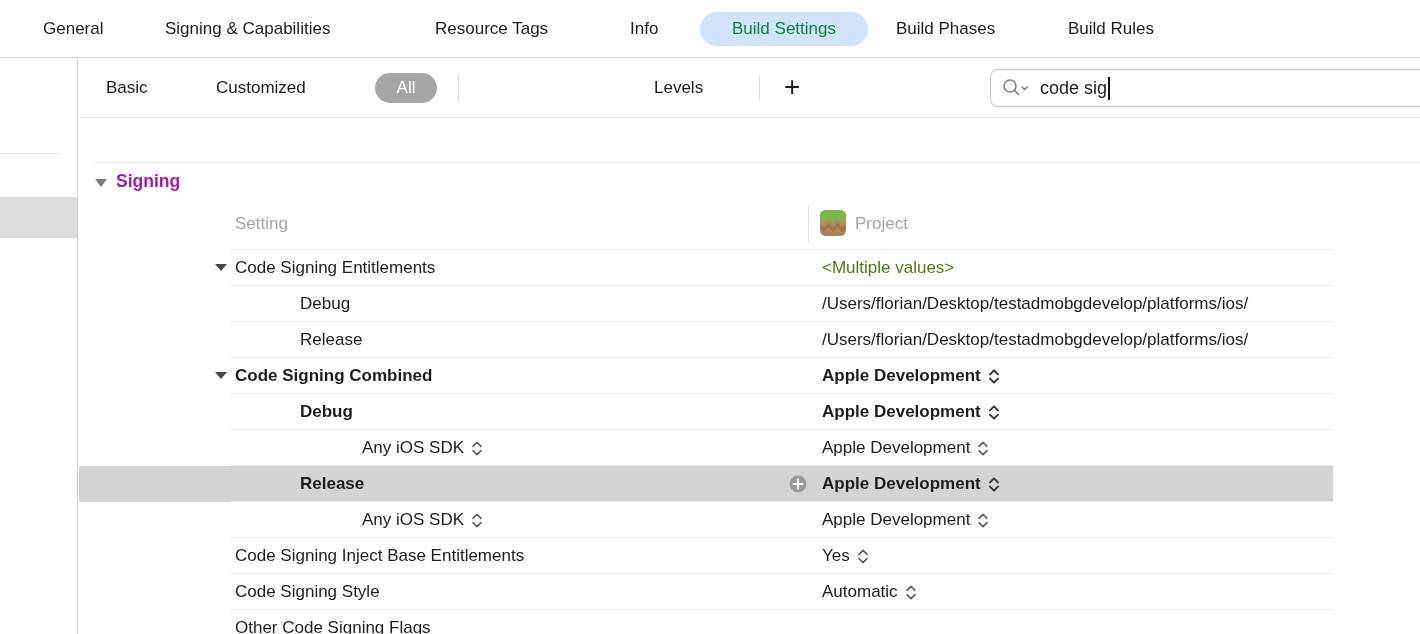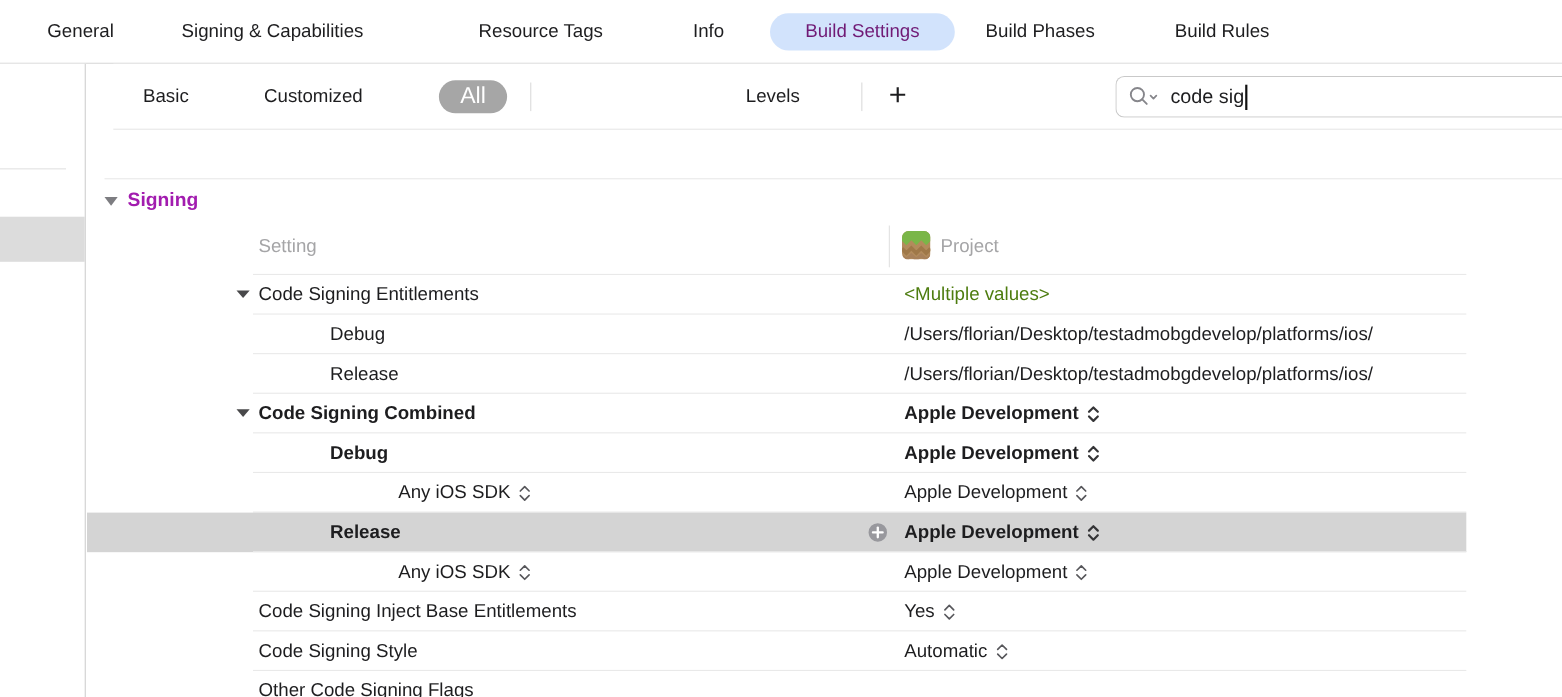--- a/index.html
+++ b/index.html
@@ -2,34 +2,34 @@
 <html><head>
 <meta charset="utf-8">
 <style>
   * { margin:0; padding:0; box-sizing:border-box; }
   body { font-family:"Liberation Sans", sans-serif; background:#fff; }
   .screen { position:relative; width:1420px; height:634px; background:#fff; overflow:hidden; }
 
   
   .tab-bar { position:absolute; top:0; left:0; right:0; height:58px; background:#fff; border-bottom:1px solid #d9d9d9; }
   .tab { position:absolute; top:50%; transform:translateY(-50%); font-size:17px; color:#1d1d1f; white-space:nowrap; cursor:default; }
-  .tab.selected { left:700px; width:168px; height:34px; line-height:34px; text-align:center; background:#d2e3fc; color:#701a75; border-radius:17px; }
+  .tab.selected { left:700px; width:168px; height:34px; line-height:34px; text-align:center; background:#d2e3fc; color:#15803d; border-radius:17px; }
 
   
   .sidebar { position:absolute; top:58px; left:0; width:78px; bottom:0; background:#fff; border-right:1px solid #cfcfcf; }
   .sidebar-hairline { position:absolute; top:95px; left:0; width:60px; height:1px; background:#e2e2e2; }
   .sidebar-selected { position:absolute; top:139px; left:0; right:0; height:41px; background:#dcdcdc; }
 
   
-  .main { position:absolute; top:58px; left:79px; right:0; bottom:0;padding-left:24px; }
+  .main { position:absolute; top:58px; left:79px; right:0; bottom:0; }
 
   
   .toolbar { position:relative; height:60px; border-bottom:1px solid #e3e3e3; background:#fff; }
   .tb-item { position:absolute; top:50%; transform:translateY(-50%); font-size:17px; color:#1d1d1f; white-space:nowrap; }
-  .tb-pill { position:absolute; top:15px; height:30px; line-height:30px; text-align:center; background:#a6a6a6; color:#fff; font-size:21px; border-radius:15px; }
+  .tb-pill { position:absolute; top:15px; height:30px; line-height:30px; text-align:center; background:#a6a6a6; color:#fff; font-size:17px; border-radius:15px; }
   .tb-sep { position:absolute; top:17px; width:1px; height:26px; background:#dbdbdb; }
   .tb-plus { position:absolute; top:50%; transform:translateY(-54%); font-size:28px; font-weight:100; color:#1d1d1f; }
   .search-field { position:absolute; left:911px; right:-2px; top:11px; height:38px; border:1px solid #c9c9c9; border-right:none; border-radius:8px 0 0 8px; display:flex; align-items:center; padding-left:10px; background:#fff; }
   .search-text { font-size:18px; color:#1d1d1f; margin-left:9px; }
   .caret { display:inline-block; width:2px; height:23px; background:#111; margin-left:1px; vertical-align:middle; }
 
   
   .content { position:absolute; top:60px; left:0; right:0; bottom:0; background:#fff; overflow:hidden; }
   .content-topline { position:absolute; top:44px; left:16px; right:0; height:1px; background:#e9e9e9; }
   .section-header { position:absolute; top:53px; left:16px; display:flex; align-items:center; }

